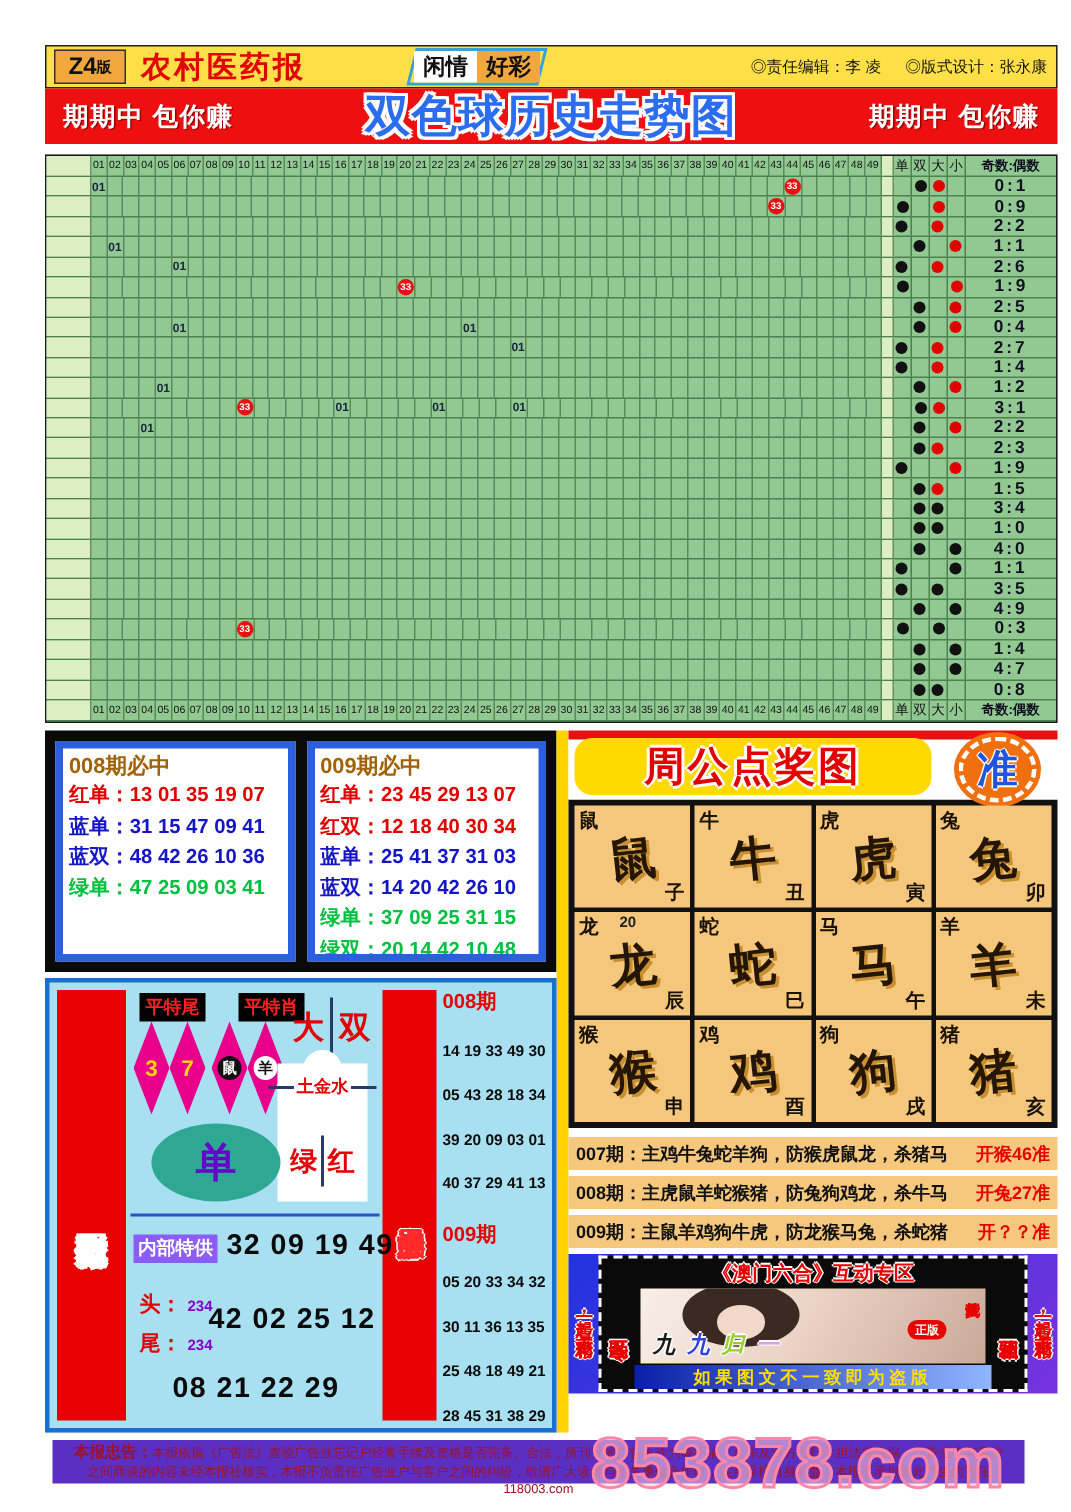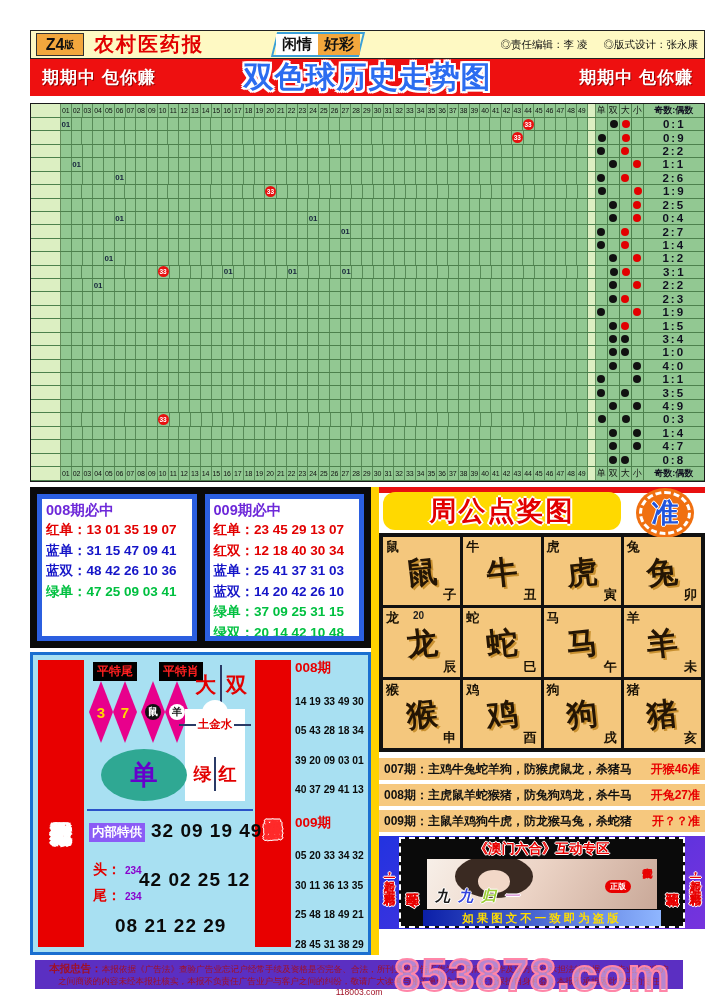--- a/index.html
+++ b/index.html
@@ -1,21 +1,21 @@
 <!DOCTYPE html>
 <html><head>
 <meta charset="utf-8">
 <style>
   html,body{margin:0;padding:0;background:#fff;}
   #page{position:relative;width:714px;height:1008px;background:#fff;overflow:hidden;
         font-family:"Liberation Sans",sans-serif;}
   [data-interactable]{box-sizing:border-box;}
   
   .hdr{position:absolute;left:30px;top:30px;width:675px;height:29px;border:1px solid #222;
-       background:#fef9c3;display:flex;align-items:center;}
+       background:#fde047;display:flex;align-items:center;}
   .z4box{margin-left:5px;width:48px;height:23px;background:#f2a73d;border:1px solid #333;
          display:flex;align-items:center;justify-content:center;font-weight:bold;}
   .z4box .big{font-size:16px;color:#111;}
   .z4box .small{font-size:10px;color:#111;}
   .papername{margin-left:10px;color:#e20000;font-weight:bold;font-size:20px;letter-spacing:2px;
              font-family:"Liberation Serif",serif;}
   .pill{margin-left:70px;display:flex;transform:skewX(-14deg);border:2px solid #3aa0d8;}
   .pill span{display:block;padding:1px 6px;font-size:15px;font-weight:bold;transform:skewX(14deg);}
   .pill .p1{background:#fff;color:#111;}
   .pill .p2{background:#f2a73d;color:#111;}
@@ -44,21 +44,21 @@
   .tg-ratio.hd2{font-size:9px;letter-spacing:0;font-weight:bold;}
   .dot{width:8px;height:8px;border-radius:50%;background:#111;}
   .dot.red{background:#e20000;}
   .mark01{font-size:8px;color:#17263d;font-weight:bold;}
   .ball33{width:11px;height:11px;border-radius:50%;background:#e81010;color:#fff;font-size:6.5px;
           display:flex;align-items:center;justify-content:center;font-weight:bold;}
   
   .midpanel{position:absolute;left:30px;top:487px;width:341px;height:161px;background:#0a0a0a;
             display:flex;gap:8px;padding:7px;box-sizing:border-box;}
   .pbox{flex:1;background:#fff;border:5px solid #2b5fe0;padding:2px 4px;overflow:hidden;}
-  .pbox .ptitle{font-size:14.5px;font-weight:bold;color:#6d28d9;}
+  .pbox .ptitle{font-size:14.5px;font-weight:bold;color:#a16207;}
   .prow{font-size:13.5px;font-weight:bold;line-height:20.5px;white-space:nowrap;}
   .c-red{color:#e20000;} .c-blue{color:#1515c8;} .c-green{color:#00c040;}
   .ydivider{position:absolute;left:371px;top:487px;width:8px;height:468px;background:#ffd200;}
   
   .rcol{position:absolute;left:379px;top:487px;width:326px;}
   .zg-row{position:relative;height:46px;background:#fff;}
   .zg-redstrip{position:absolute;left:0;top:0;width:100%;height:6px;background:#e81010;}
   .zg-banner{position:absolute;left:4px;top:5px;width:238px;height:38px;background:#ffd900;
              border-radius:12px;display:flex;align-items:center;justify-content:center;}
   .zg-banner span{font-size:27px;font-weight:bold;color:#e20000;letter-spacing:2px;

